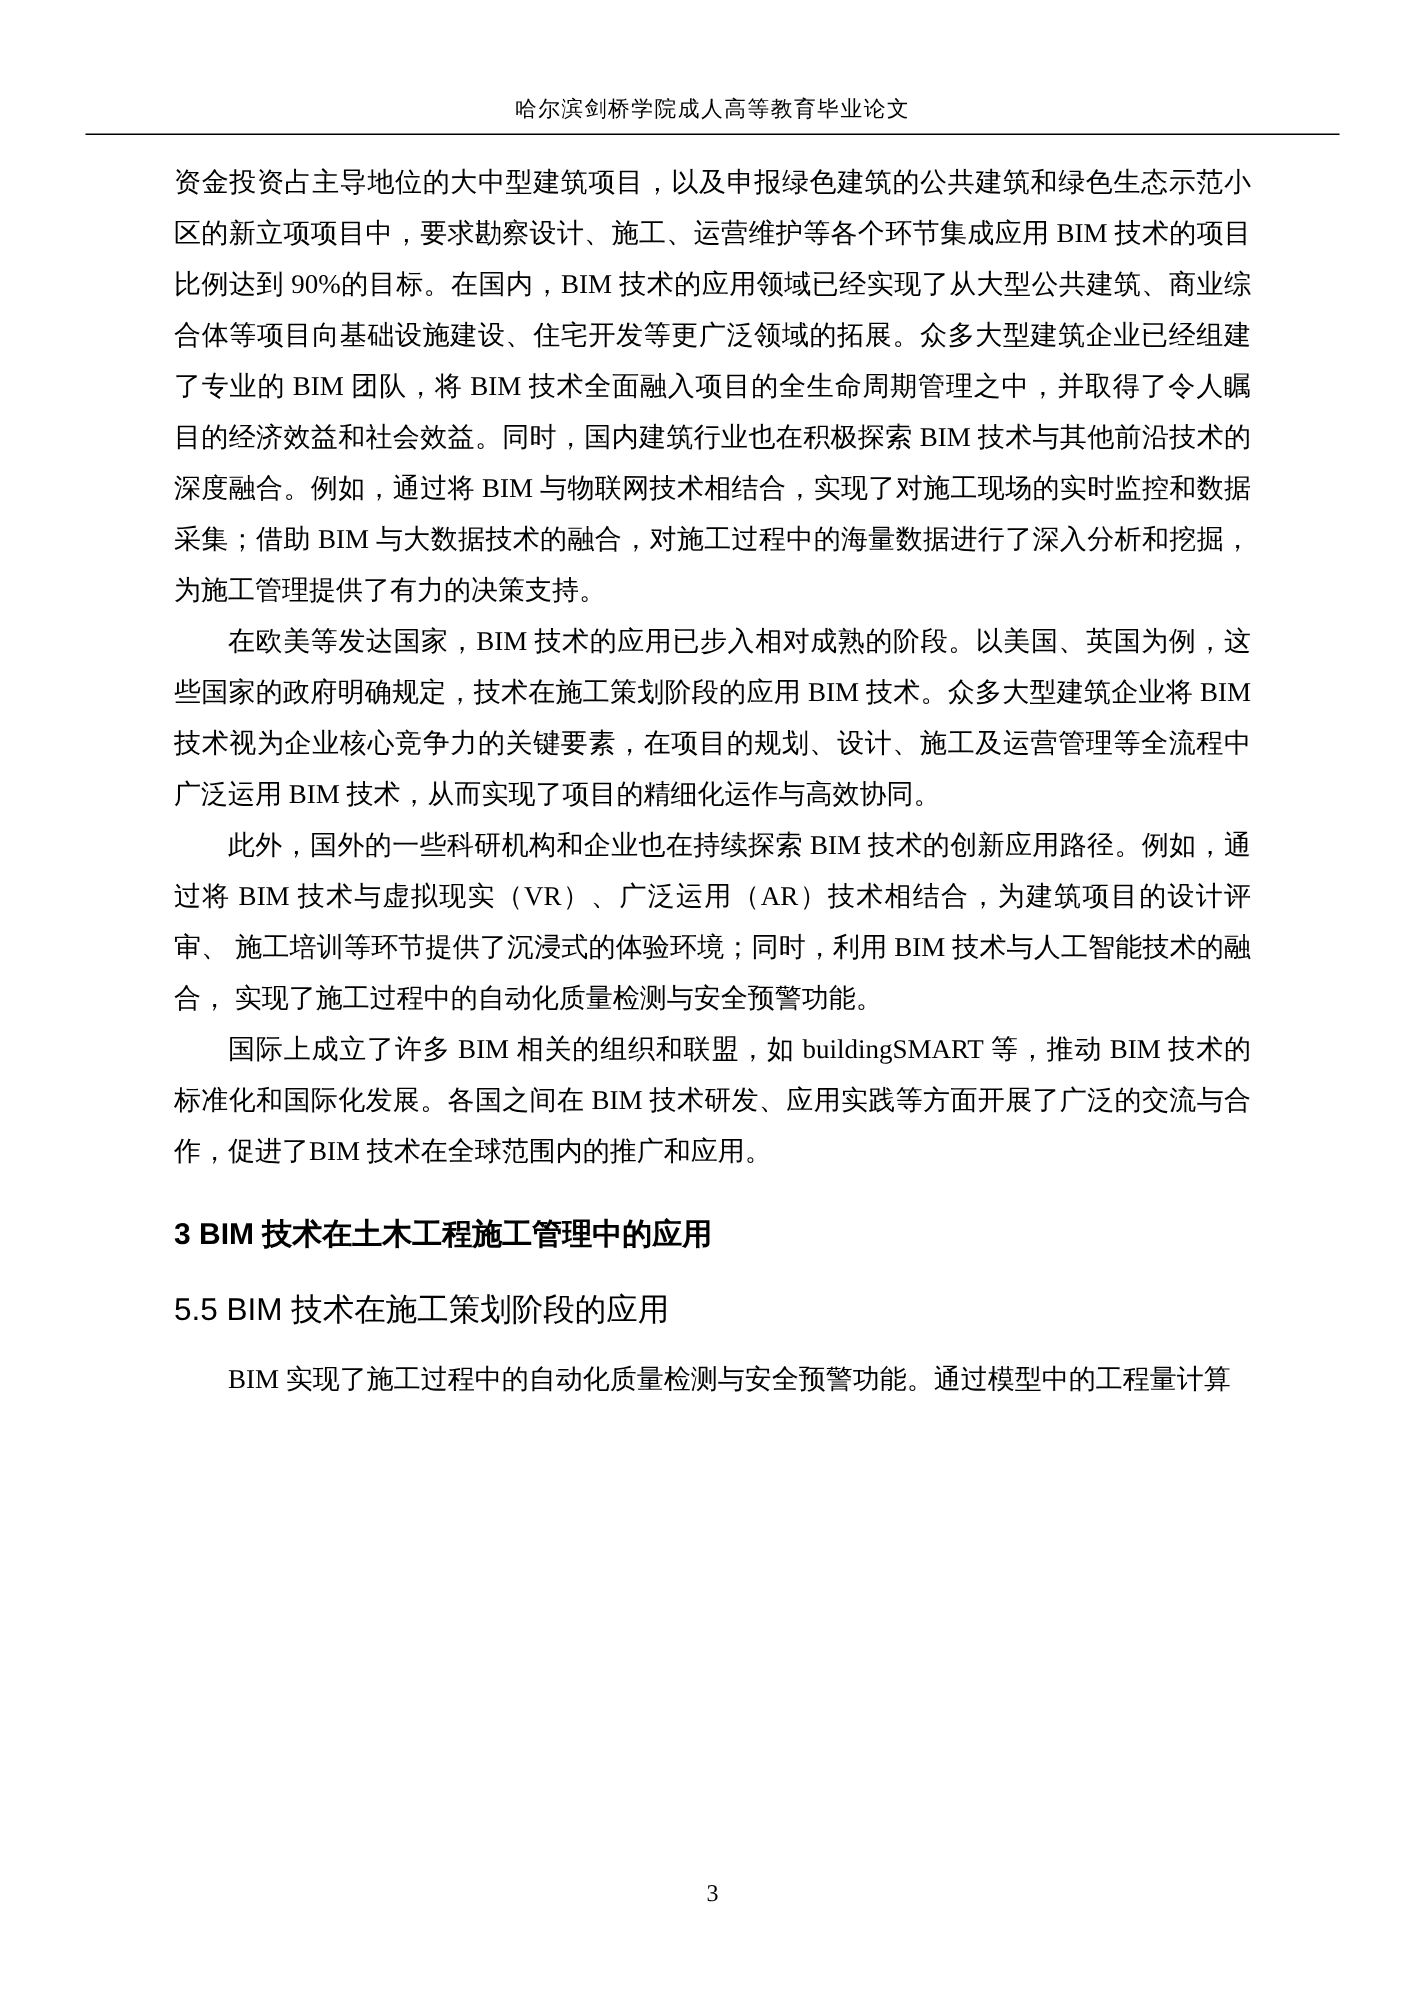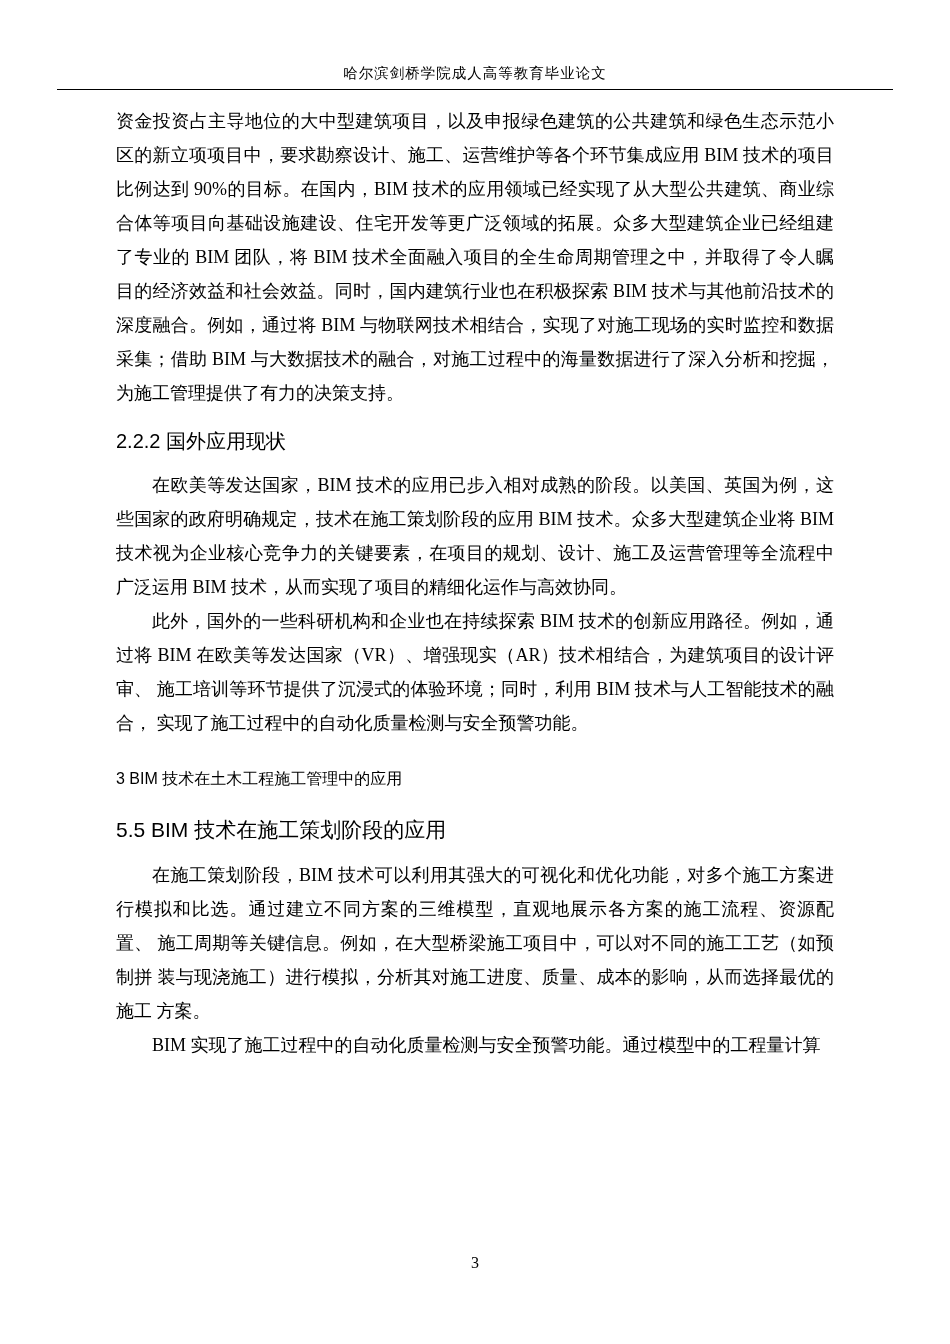--- a/index.html
+++ b/index.html
@@ -54,22 +54,22 @@
   }
   .h-sub {
     font-family: "Liberation Sans", "DejaVu Sans", sans-serif;
     font-weight: normal;
     font-size: 20px;
     line-height: 30px;
     margin: 16px 0 12px 0;
   }
   .h-main {
     font-family: "Liberation Sans", "DejaVu Sans", sans-serif;
-    font-weight: normal;
-    font-size: 16px;
+    font-weight: bold;
+    font-size: 20px;
     line-height: 34px;
     margin: 22px 0 0 0;
   }
   .h-sec {
     font-family: "Liberation Sans", "DejaVu Sans", sans-serif;
     font-weight: normal;
     font-size: 21px;
     line-height: 32px;
     margin: 18px 0 12px 0;
   }
@@ -90,32 +90,31 @@
 
   <div class="header">
     <div class="header-title">哈尔滨剑桥学院成人高等教育毕业论文</div>
     <hr class="header-rule">
   </div>
 
   <div class="content">
 
     <p class="para">资金投资占主导地位的大中型建筑项目，以及申报绿色建筑的公共建筑和绿色生态示范小区的新立项项目中，要求勘察设计、施工、运营维护等各个环节集成应用 BIM 技术的项目 比例达到 90%的目标。在国内，BIM 技术的应用领域已经实现了从大型公共建筑、商业综 合体等项目向基础设施建设、住宅开发等更广泛领域的拓展。众多大型建筑企业已经组建 了专业的 BIM 团队，将 BIM 技术全面融入项目的全生命周期管理之中，并取得了令人瞩 目的经济效益和社会效益。同时，国内建筑行业也在积极探索 BIM 技术与其他前沿技术的 深度融合。例如，通过将 BIM 与物联网技术相结合，实现了对施工现场的实时监控和数据 采集；借助 BIM 与大数据技术的融合，对施工过程中的海量数据进行了深入分析和挖掘， 为施工管理提供了有力的决策支持。</p>
 
-    <h3 class="h-sub">2.2.2 国外应用现状</h3>
 
     <p class="para indent">在欧美等发达国家，BIM 技术的应用已步入相对成熟的阶段。以美国、英国为例，这 些国家的政府明确规定，技术在施工策划阶段的应用 BIM 技术。众多大型建筑企业将 BIM 技术视为企业核心竞争力的关键要素，在项目的规划、设计、施工及运营管理等全流程中 广泛运用 BIM 技术，从而实现了项目的精细化运作与高效协同。</p>
 
-    <p class="para indent">此外，国外的一些科研机构和企业也在持续探索 BIM 技术的创新应用路径。例如，通过将 BIM 在欧美等发达国家（VR）、增强现实（AR）技术相结合，为建筑项目的设计评审、 施工培训等环节提供了沉浸式的体验环境；同时，利用 BIM 技术与人工智能技术的融合， 实现了施工过程中的自动化质量检测与安全预警功能。</p>
+    <p class="para indent">此外，国外的一些科研机构和企业也在持续探索 BIM 技术的创新应用路径。例如，通过将 BIM 技术与虚拟现实（VR）、广泛运用（AR）技术相结合，为建筑项目的设计评审、 施工培训等环节提供了沉浸式的体验环境；同时，利用 BIM 技术与人工智能技术的融合， 实现了施工过程中的自动化质量检测与安全预警功能。</p>
 
+    <p class="para indent">国际上成立了许多 BIM 相关的组织和联盟，如 buildingSMART 等，推动 BIM 技术的 标准化和国际化发展。各国之间在 BIM 技术研发、应用实践等方面开展了广泛的交流与合 作，促进了BIM 技术在全球范围内的推广和应用。</p>
 
     <h1 class="h-main">3 BIM 技术在土木工程施工管理中的应用</h1>
 
     <h2 class="h-sec">5.5 BIM 技术在施工策划阶段的应用</h2>
 
-    <p class="para indent">在施工策划阶段，BIM 技术可以利用其强大的可视化和优化功能，对多个施工方案进行模拟和比选。通过建立不同方案的三维模型，直观地展示各方案的施工流程、资源配置、 施工周期等关键信息。例如，在大型桥梁施工项目中，可以对不同的施工工艺（如预制拼 装与现浇施工）进行模拟，分析其对施工进度、质量、成本的影响，从而选择最优的施工 方案。</p>
 
     <p class="para indent">BIM 实现了施工过程中的自动化质量检测与安全预警功能。通过模型中的工程量计算</p>
 
   </div>
 
   <div class="footer">3</div>
 
 </div>
 
 </body></html>

